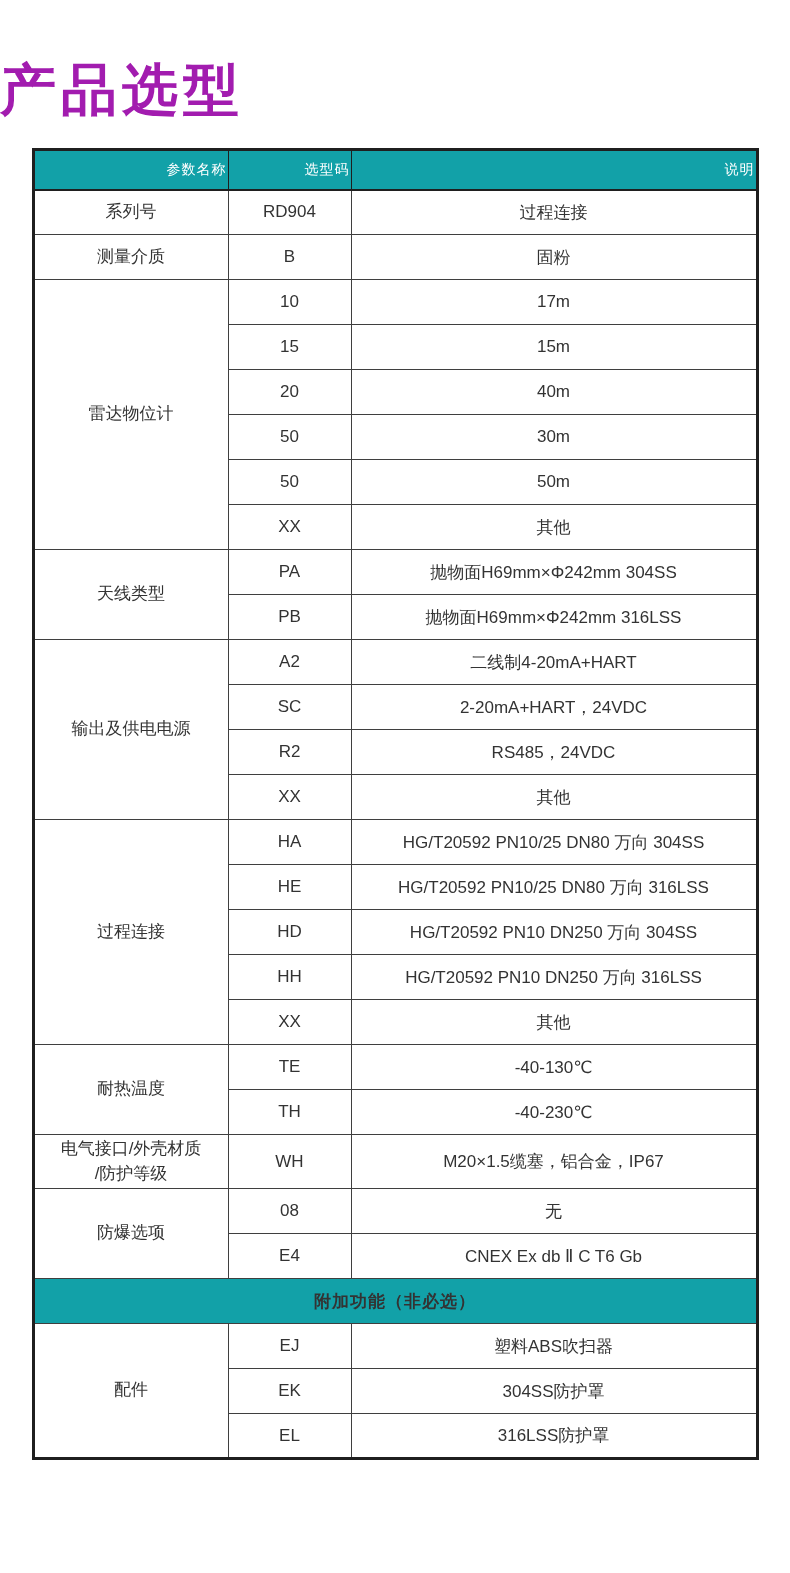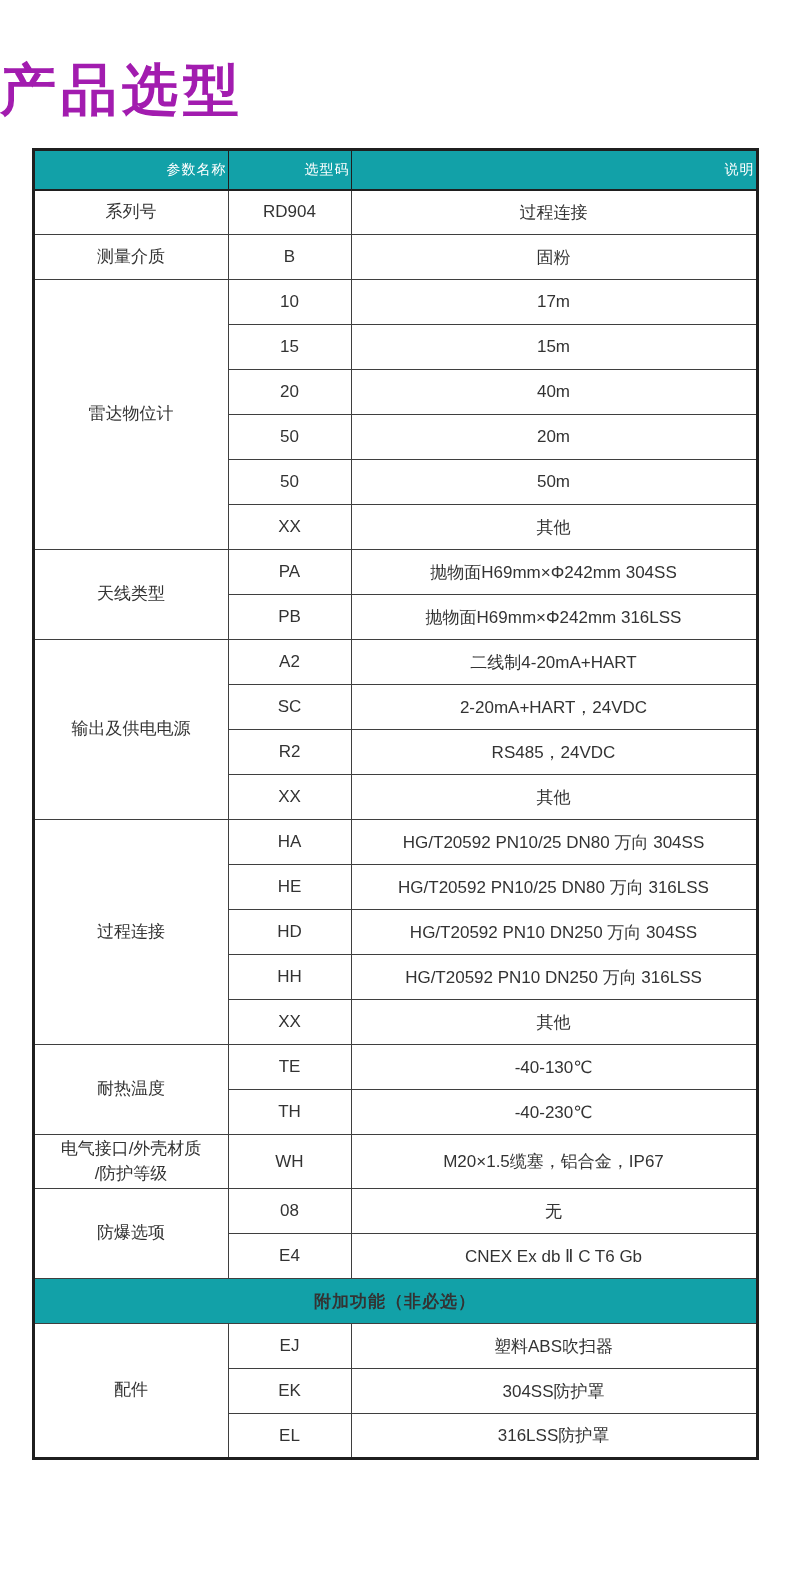--- a/index.html
+++ b/index.html
@@ -103,21 +103,21 @@
       <tr>
         <td class="code-cell">15</td>
         <td class="desc-cell">15m</td>
       </tr>
       <tr>
         <td class="code-cell">20</td>
         <td class="desc-cell">40m</td>
       </tr>
       <tr>
         <td class="code-cell">50</td>
-        <td class="desc-cell">20m</td>
+        <td class="desc-cell">30m</td>
       </tr>
       <tr>
         <td class="code-cell">50</td>
         <td class="desc-cell">50m</td>
       </tr>
       <tr>
         <td class="code-cell">XX</td>
         <td class="desc-cell">其他</td>
       </tr>
       <tr>

